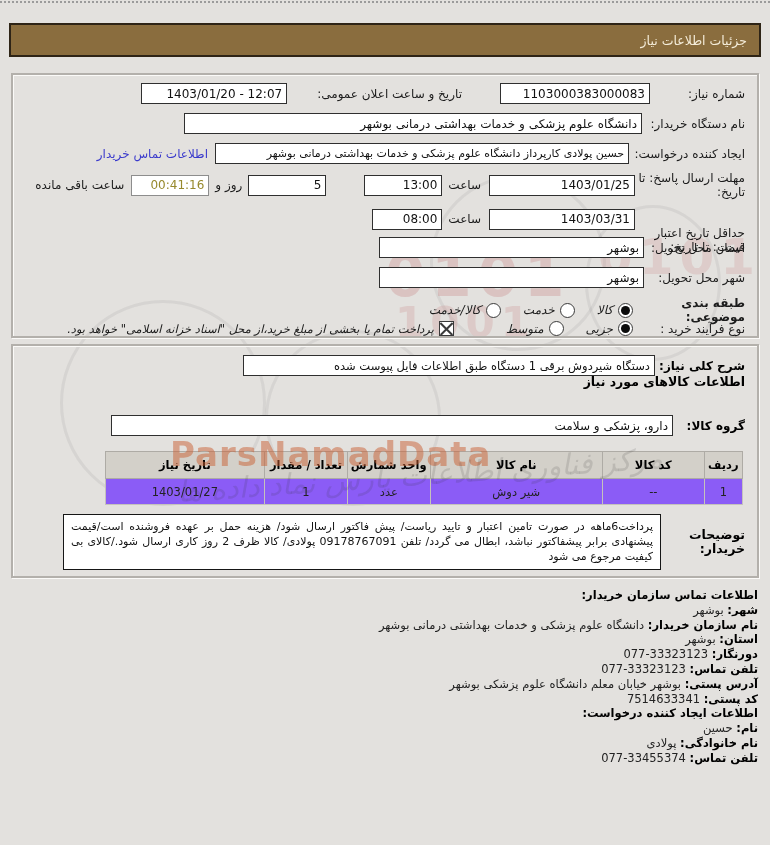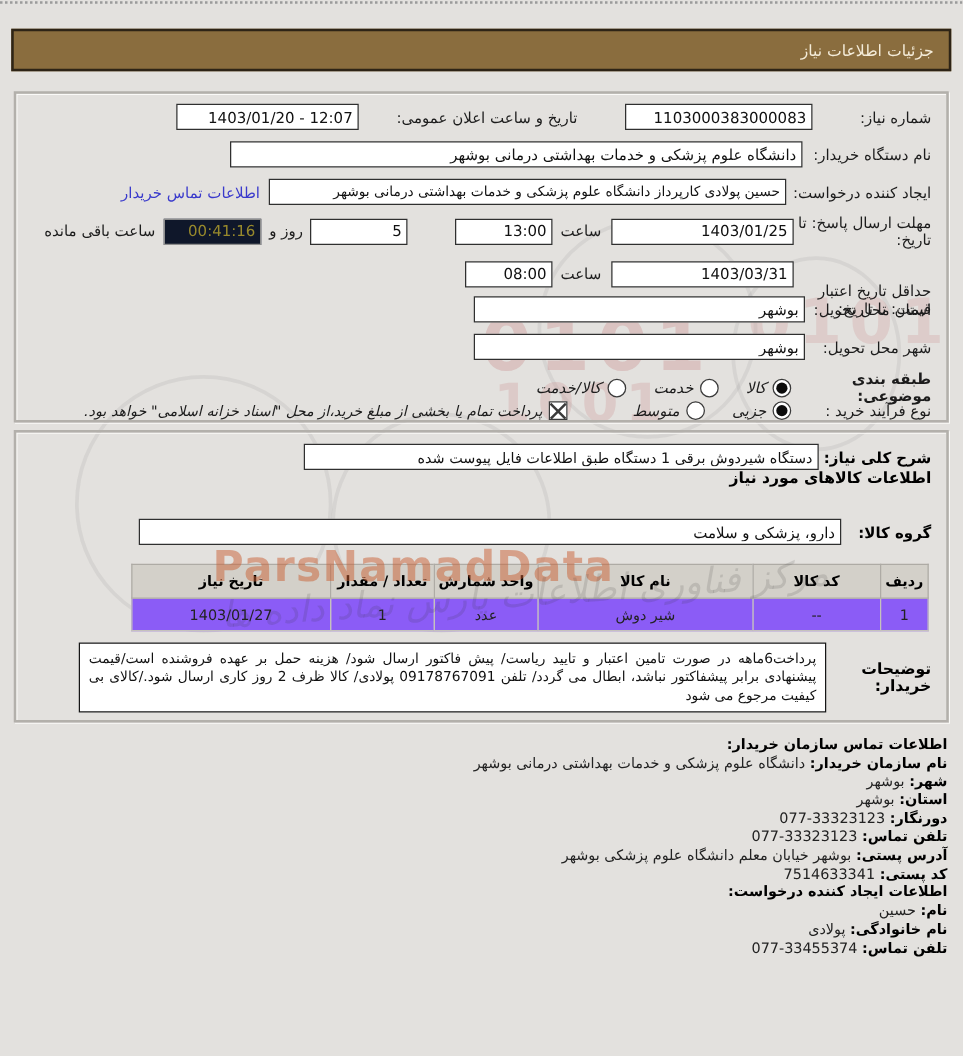--- a/index.html
+++ b/index.html
@@ -30,21 +30,21 @@
   .b{font-weight:bold;color:#000;}
   .two{line-height:14px;}
   .inp{
     height:21px;border:1px solid #2f2f2f;background:#fff;
     font:12px "DejaVu Sans",sans-serif;padding:0 4px;box-sizing:border-box;
     color:#111;flex:none;
   }
   .center{text-align:right;}
   .ltr{direction:ltr;}
   .rtl-in{direction:rtl;text-align:right;}
-  .countdown{background:#0f172a;color:#97892c;border-color:#8d8d8d;}
+  .countdown{background:#ffffff;color:#97892c;border-color:#8d8d8d;}
   .link{color:#3a3acc;font-size:12px;cursor:pointer;flex:none;}
   .radio{
     width:13px;height:13px;border:1px solid #3a3a3a;border-radius:50%;
     background:#fff;position:relative;flex:none;cursor:pointer;
   }
   .radio.on::after{content:"";position:absolute;inset:2px;background:#0c0c0c;border-radius:50%;}
   .cb{
     width:13px;height:13px;border:1px solid #3a3a3a;background:#fff;
     position:relative;flex:none;cursor:pointer;
   }
@@ -234,22 +234,22 @@
 
     <div class="r" style="top:168px;">
       <span class="lbl b two" style="width:84px;font-size:12.5px;">توضیحات خریدار:</span>
       <div class="notesbox">پرداخت6ماهه در صورت تامین اعتبار و تایید ریاست/ پیش فاکتور ارسال شود/ هزینه حمل بر عهده فروشنده است/قیمت پیشنهادی برابر پیشفاکتور نباشد، ابطال می گردد/ تلفن 09178767091 پولادی/ کالا ظرف 2 روز کاری ارسال شود./کالای بی کیفیت مرجوع می شود</div>
     </div>
 
   </div>
 
   <div class="contact">
     <div class="cl b">اطلاعات تماس سازمان خریدار:</div>
+    <div class="cl"><span class="b">شهر:</span> <span class="v">بوشهر</span></div>
     <div class="cl"><span class="b">نام سازمان خریدار:</span> <span class="v">دانشگاه علوم پزشکی و خدمات بهداشتی درمانی بوشهر</span></div>
-    <div class="cl"><span class="b">شهر:</span> <span class="v">بوشهر</span></div>
     <div class="cl"><span class="b">استان:</span> <span class="v">بوشهر</span></div>
     <div class="cl"><span class="b">دورنگار:</span> <span class="v">33323123-077</span></div>
     <div class="cl"><span class="b">تلفن تماس:</span> <span class="v">33323123-077</span></div>
     <div class="cl"><span class="b">آدرس پستی:</span> <span class="v">بوشهر خیابان معلم دانشگاه علوم پزشکی بوشهر</span></div>
     <div class="cl"><span class="b">کد پستی:</span> <span class="v">7514633341</span></div>
     <div class="cl b">اطلاعات ایجاد کننده درخواست:</div>
     <div class="cl"><span class="b">نام:</span> <span class="v">حسین</span></div>
     <div class="cl"><span class="b">نام خانوادگی:</span> <span class="v">پولادی</span></div>
     <div class="cl"><span class="b">تلفن تماس:</span> <span class="v">33455374-077</span></div>
   </div>

